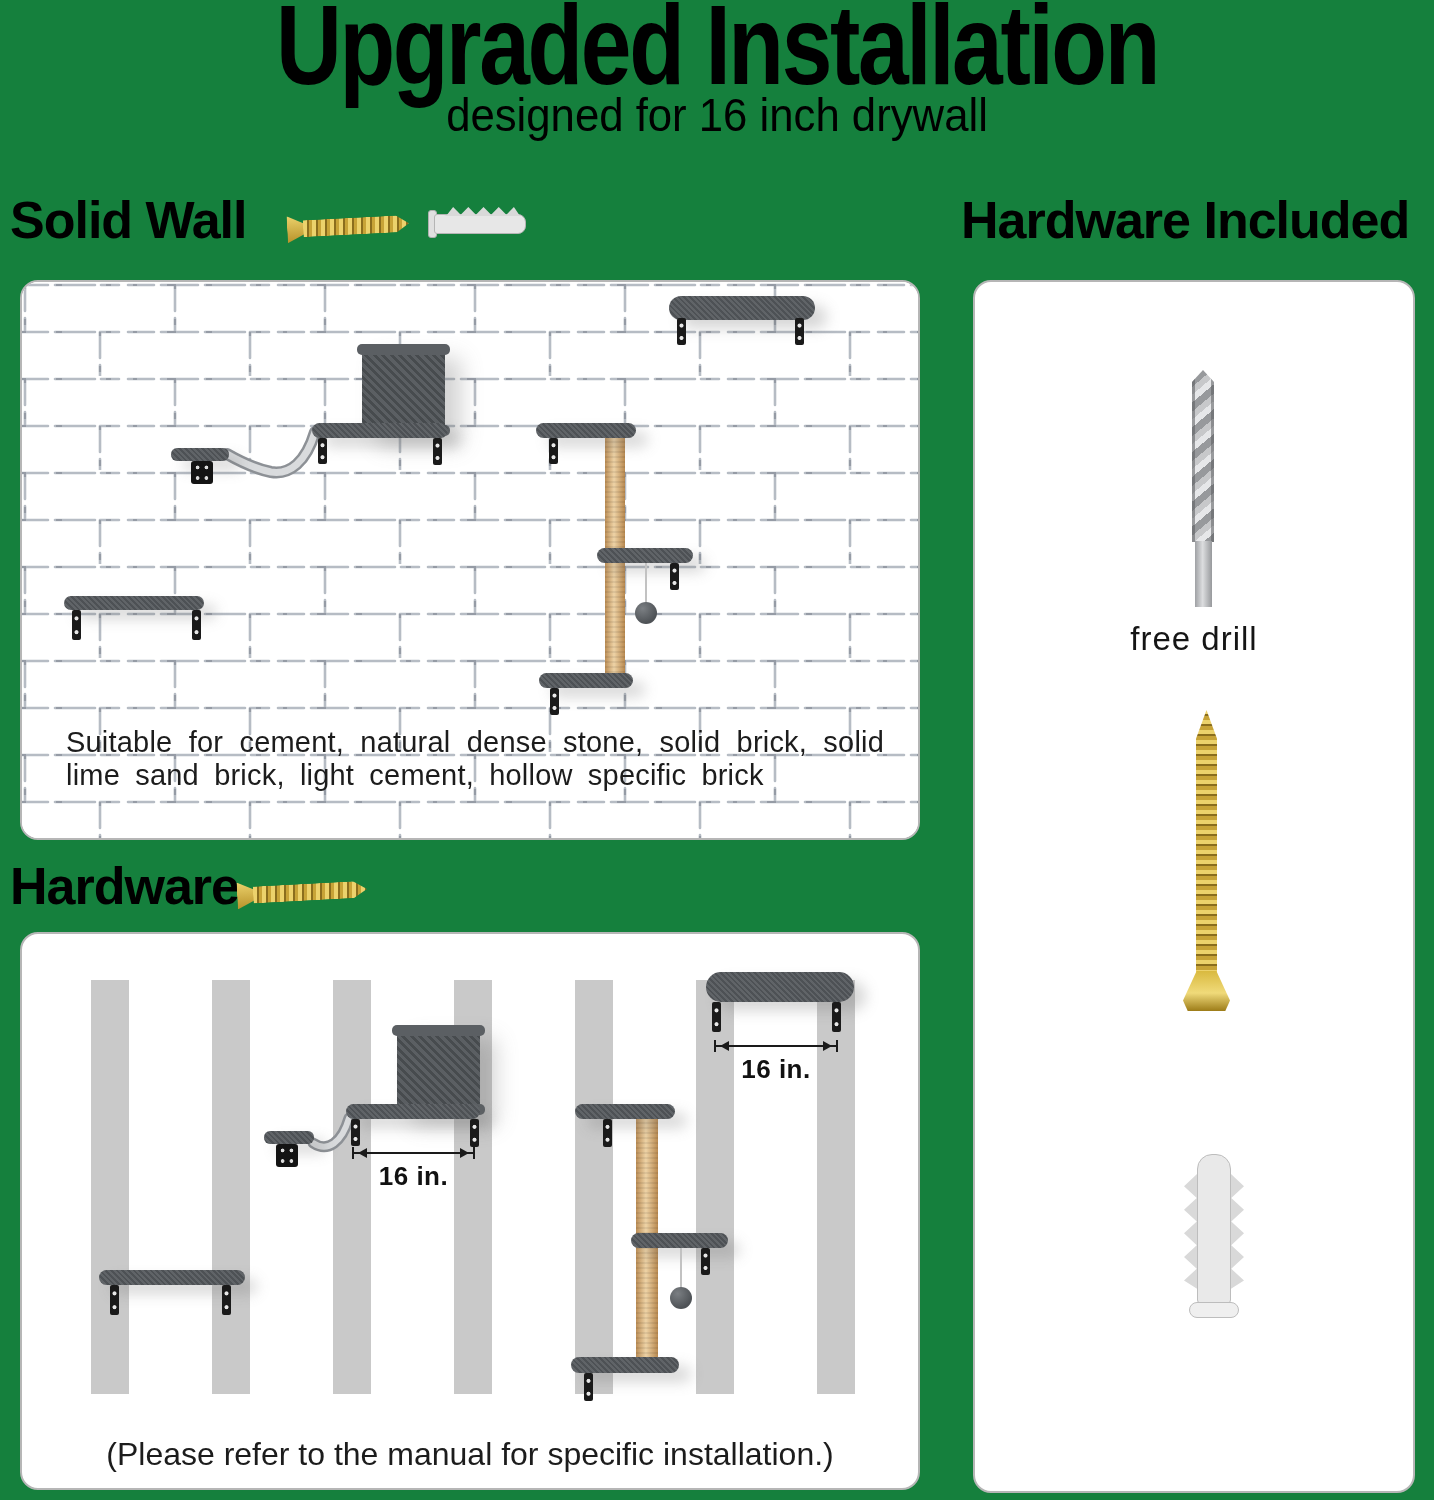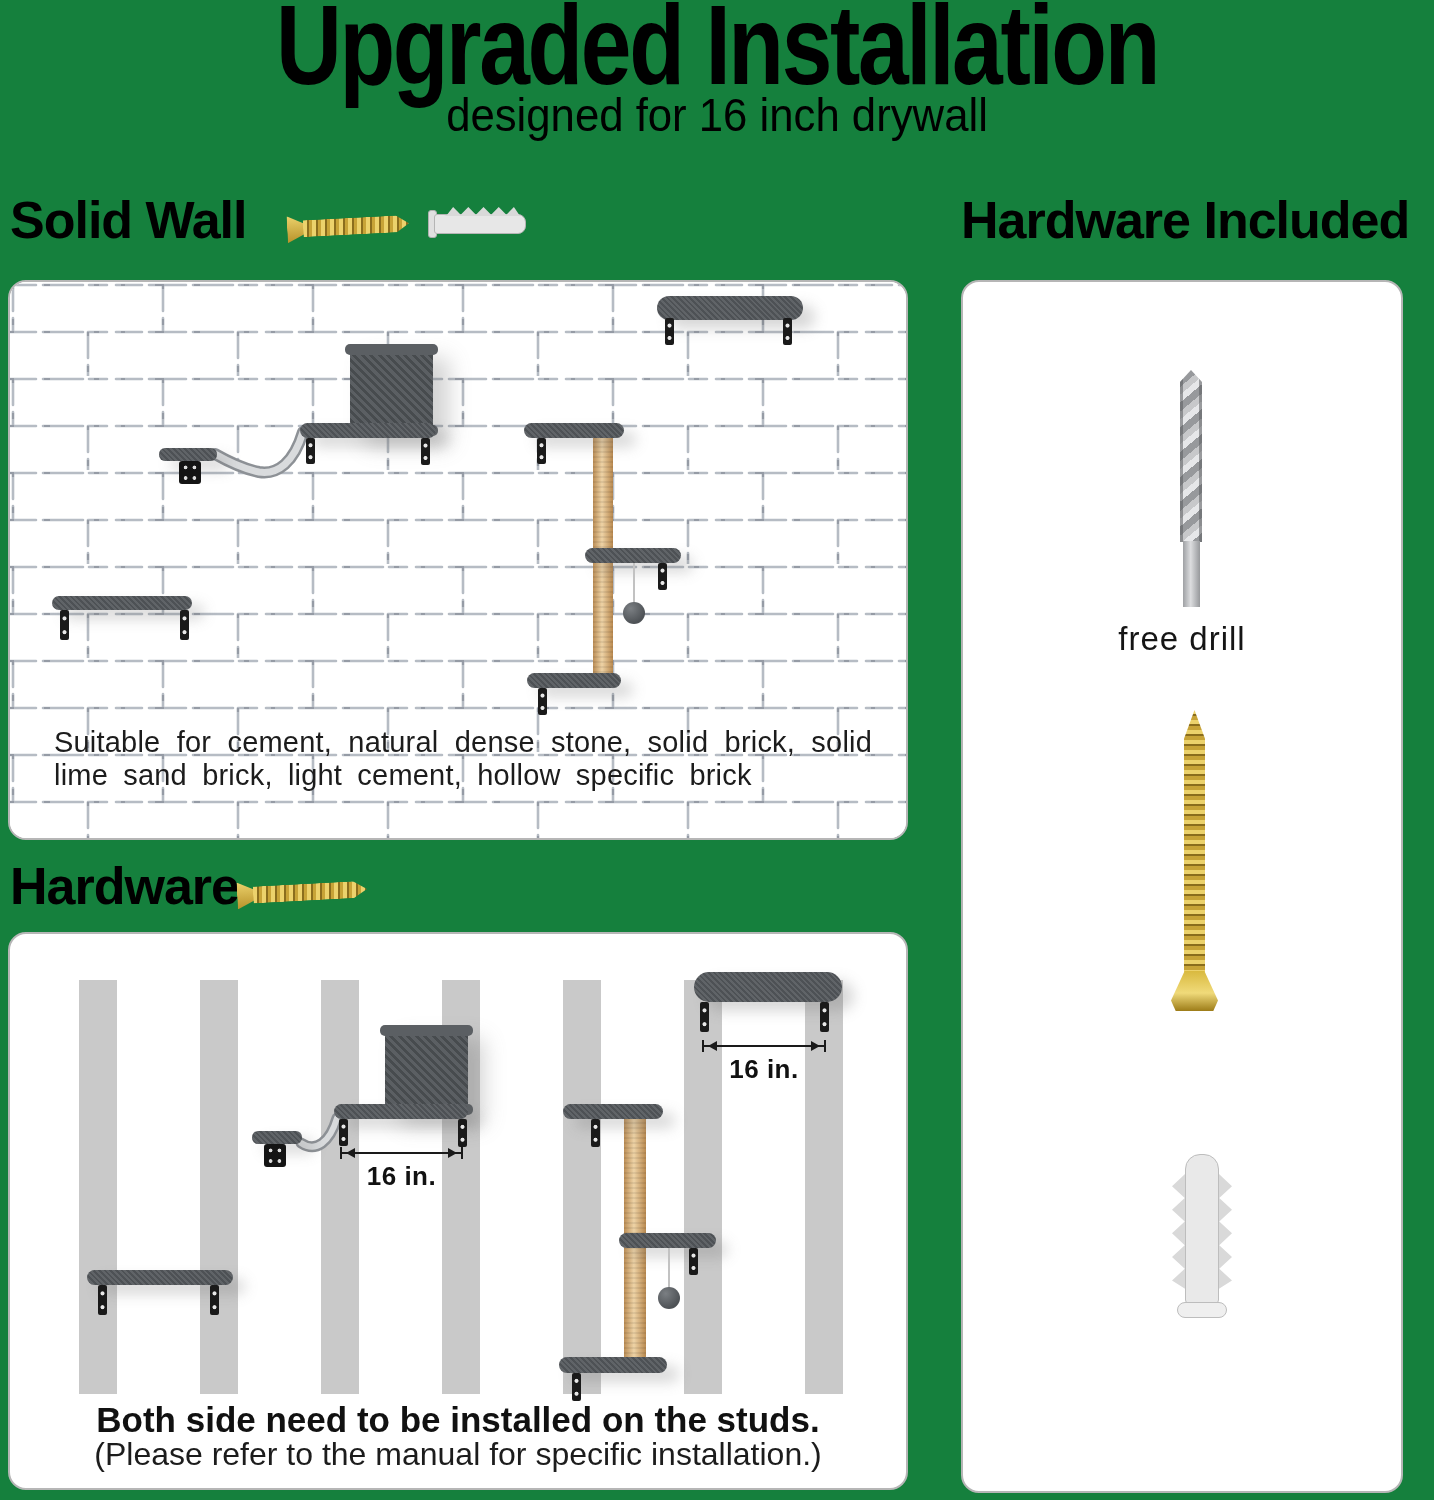--- a/index.html
+++ b/index.html
@@ -18,21 +18,21 @@
     font-size:46px; color:#000; transform:scaleX(0.95); white-space:nowrap;
   }
   .h2 { position:absolute; margin:0; font-size:52px; font-weight:bold; letter-spacing:-1px; color:#000; white-space:nowrap;text-align:right; }
   .h2-solid { left:10px; top:190px; }
   .h2-drywall { left:10px; top:856px; }
   .h2-hardware { left:961px; top:190px; }
 
   
   .panel {
     position:absolute; background:#fff; border:2px solid #b6b6b6;
-    border-radius:18px; box-sizing:border-box; overflow:hidden;
+    border-radius:18px; box-sizing:border-box; overflow:hidden;margin-left:12px;
   }
   .panel-solid { left:8px; top:280px; width:900px; height:560px; }
   .panel-drywall { left:8px; top:932px; width:900px; height:558px; }
   .panel-hardware { left:961px; top:280px; width:442px; height:1213px; }
 
   .brick-bg, .ramp-svg { position:absolute; left:0; top:0; pointer-events:none; }
 
   
   .stud { position:absolute; top:46px; height:414px; width:38px; background:#c9c9c9; }
 
@@ -303,21 +303,20 @@
     <div class="bk" style="left:679px; top:314px; height:27px;"></div>
     <div class="string" style="left:658px; top:314px; height:40px;"></div>
     <div class="ball" style="left:648px; top:353px;"></div>
     <div class="shelf" style="left:549px; top:423px; width:108px; height:16px;"></div>
     <div class="bk" style="left:562px; top:439px; height:28px;"></div>
 
     <div class="shelf" style="left:77px; top:336px; width:146px; height:15px;"></div>
     <div class="bk" style="left:88px; top:351px; height:30px;"></div>
     <div class="bk" style="left:200px; top:351px; height:30px;"></div>
 
-    <div class="note-bold">Both side need to be installed on the studs.</div>
     <div class="note-reg">(Please refer to the manual for specific installation.)</div>
   </div>
 
   <div class="panel panel-hardware">
     <div class="drill-flute"></div>
     <div class="drill-shank"></div>
     <div class="free-drill-label">free drill</div>
 
     <div class="screw-v-shaft"></div>
     <div class="screw-v-head"></div>

